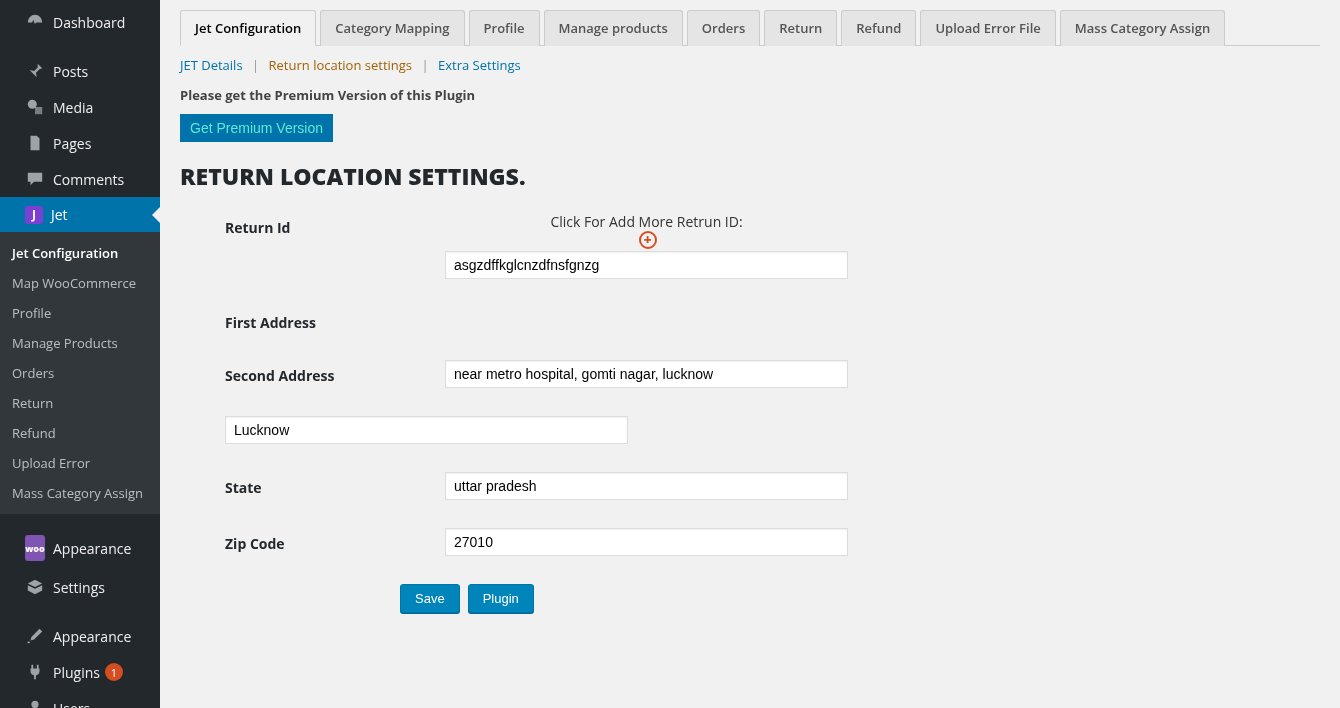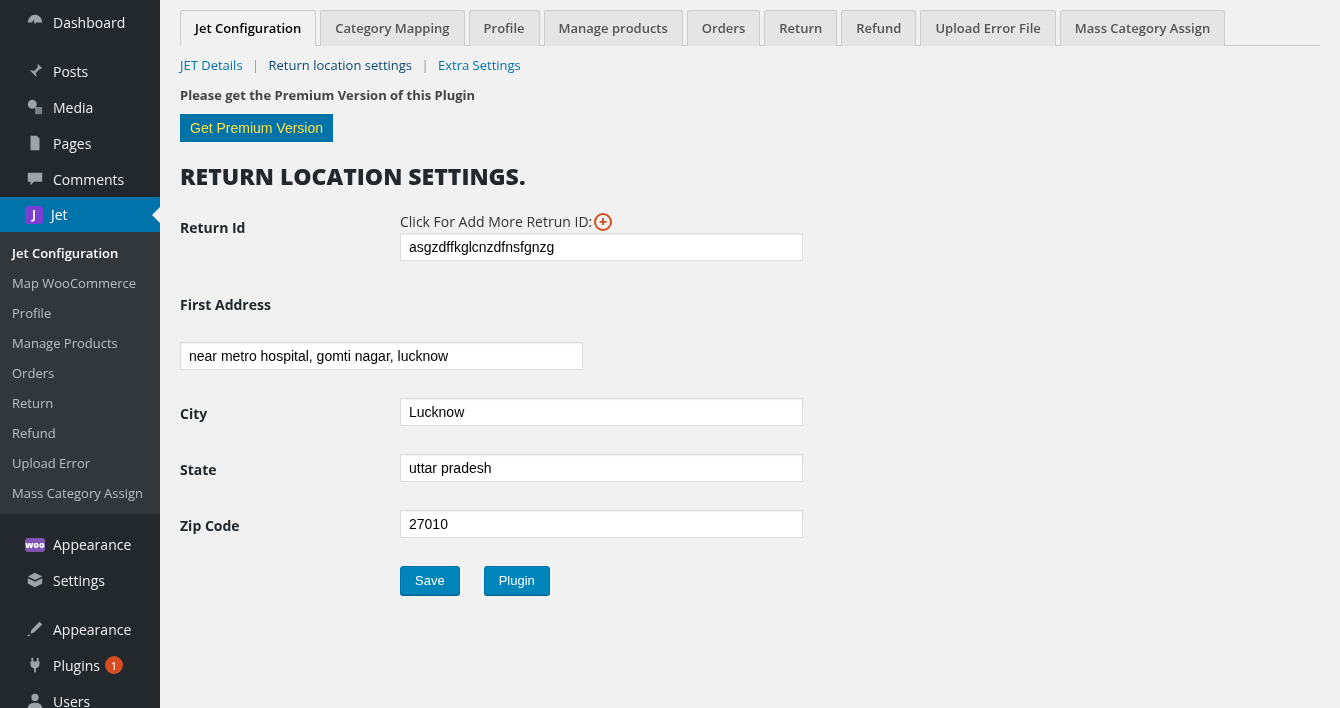--- a/index.html
+++ b/index.html
@@ -113,69 +113,71 @@
   .subnav {
     font-size: 13px;
     margin: 8px 0 12px;
   }
   .subnav a {
     color: #0073aa;
     text-decoration: none;
     cursor: pointer;
   }
   .subnav .current {
-    color: #0c4a6e;
+    color: #a16207;
   }
   .subnav .sep {
     display: inline-block;
     margin: 0 6px;
     color: #999;
   }
 
   .notice {
     font-weight: 700;
     color: #444;
     margin-bottom: 10px;
   }
   .premium-btn {
     display: inline-block;
     background: #0073aa;
-    color: #fde047;
+    color: #5eead4;
     padding: 6px 10px;
     font-size: 14px;
     cursor: pointer;
     border: none;
   }
 
   h2.section-title {
     font-size: 23px;
     font-weight: 800;
     margin: 18px 0 20px;
     color: #23282d;
   }
 
   .form-row {
     display: flex;
     align-items: flex-start;
     margin-bottom: 28px;
+    margin-left: 45px;
   }
   .form-label {
     width: 220px;
     font-weight: 700;
     font-size: 14px;
     color: #23282d;
     padding-top: 6px;
   }
   .form-field { flex: 0 0 auto; }
   .form-field .hint {
     font-size: 14px;
     color: #333;
     margin-bottom: 2px;
     display: flex;
     align-items: center;
+    flex-direction: column;
   }
   .add-icon {
     display: inline-flex;
     width: 18px;
     height: 18px;
     border: 2px solid #d54e21;
     border-radius: 50%;
     align-items: center;
     justify-content: center;
     color: #d54e21;
@@ -186,21 +188,21 @@
     line-height: 1;
   }
   input[type=text] {
     width: 403px;
     padding: 5px 8px;
     font-size: 14px;
     border: 1px solid #ddd;
     background: #fff;
     box-shadow: inset 0 1px 2px rgba(0,0,0,0.07);
   }
-  .btnrow { display: flex; gap: 24px; margin-left: 220px; }
+  .btnrow { display: flex; gap: 8px; margin-left: 220px; }
   .btn {
     background: #0085ba;
     border: 1px solid #0073aa;
     color: #fff;
     padding: 6px 14px;
     font-size: 13px;
     border-radius: 3px;
     cursor: pointer;
     box-shadow: 0 1px 0 #006799;
   }
@@ -261,21 +263,21 @@
     <div class="submenu-item">Profile</div>
     <div class="submenu-item">Manage Products</div>
     <div class="submenu-item">Orders</div>
     <div class="submenu-item">Return</div>
     <div class="submenu-item">Refund</div>
     <div class="submenu-item">Upload Error</div>
     <div class="submenu-item">Mass Category Assign</div>
   </div>
   <div class="sidebar-sep"></div>
   <div class="sidebar-item">
-    <span class="sidebar-icon" style="background:#7f54b3;color:#fff;border-radius:3px;width:20px;height:14px;font-size:9px;font-weight:900">woo</span>
+    <span class="sidebar-icon" style="background:#7f54b3;color:#fff;border-radius:3px;width:20px;height:26px;font-size:9px;font-weight:900">woo</span>
     <span>Appearance</span>
   </div>
   <div class="sidebar-item">
     <span class="sidebar-icon">
         <svg width="18" height="18" viewBox="0 0 20 20" fill="currentColor">
           <path d="M2 6l8-4 8 4-8 4zM2 8l8 4 8-4v6l-8 4-8-4z"></path>
         </svg>
       </span>
     <span>Settings</span>
   </div>
@@ -345,27 +347,27 @@
       </div>
       <input type="text" value="asgzdffkglcnzdfnsfgnzg" style="">
     </div>
   </div>
 
   <div class="form-row">
     <div class="form-label">First Address</div>
   </div>
 
   <div class="form-row">
+    <div class="form-label">Second Address</div>
     <div class="form-field">
       <input type="text" value="near metro hospital, gomti nagar, lucknow" style="">
     </div>
   </div>
 
   <div class="form-row">
-    <div class="form-label">City</div>
     <div class="form-field">
       <input type="text" value="Lucknow" style="">
     </div>
   </div>
 
   <div class="form-row">
     <div class="form-label">State</div>
     <div class="form-field">
       <input type="text" value="uttar pradesh" style="">
     </div>

